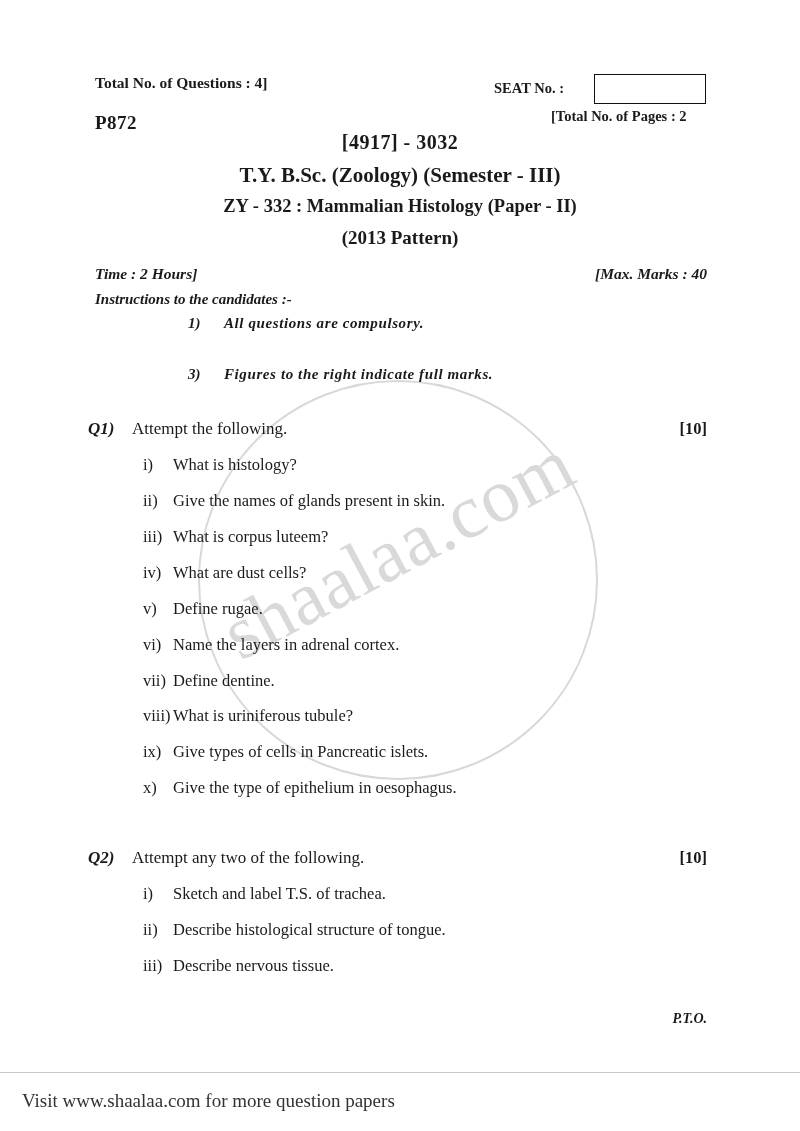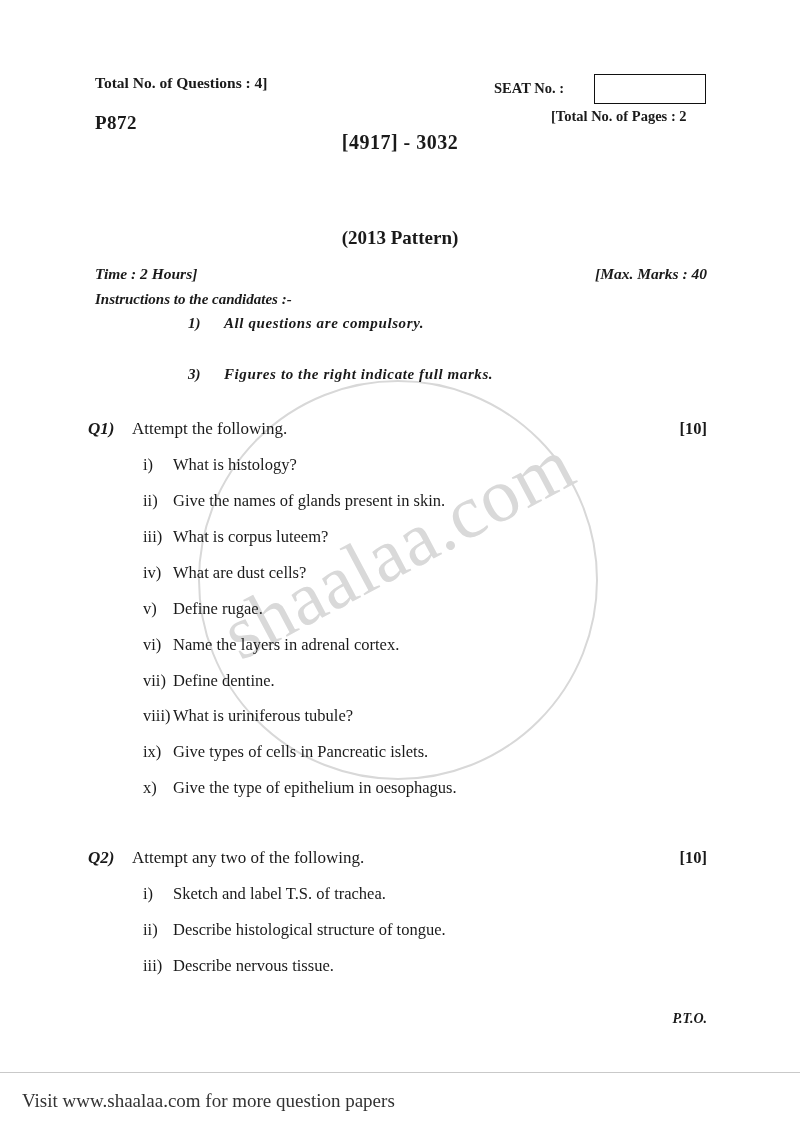--- a/index.html
+++ b/index.html
@@ -232,20 +232,22 @@
   <div class="content">
 
     <div class="total-q">Total No. of Questions : 4]</div>
     <div class="pcode">P872</div>
 
     <div class="seat-label">SEAT No. :</div>
     <div class="seat-box"></div>
     <div class="total-pages">[Total No. of Pages : 2</div>
 
     <div class="title-line t1">[4917] - 3032</div>
+    <div class="title-line t2">T.Y. B.Sc. (Zoology) (Semester - III)</div>
+    <div class="title-line t3">ZY - 332  : Mammalian Histology (Paper - II)</div>
     <div class="title-line t4">(2013 Pattern)</div>
 
     <div class="time">Time : 2 Hours]</div>
     <div class="maxmarks">[Max. Marks : 40</div>
 
     <div class="instr-head">Instructions to the candidates :-</div>
 
     <div class="instr i1">
       <span class="num">1)</span><span class="sp">All questions are compulsory.</span>
     </div>

